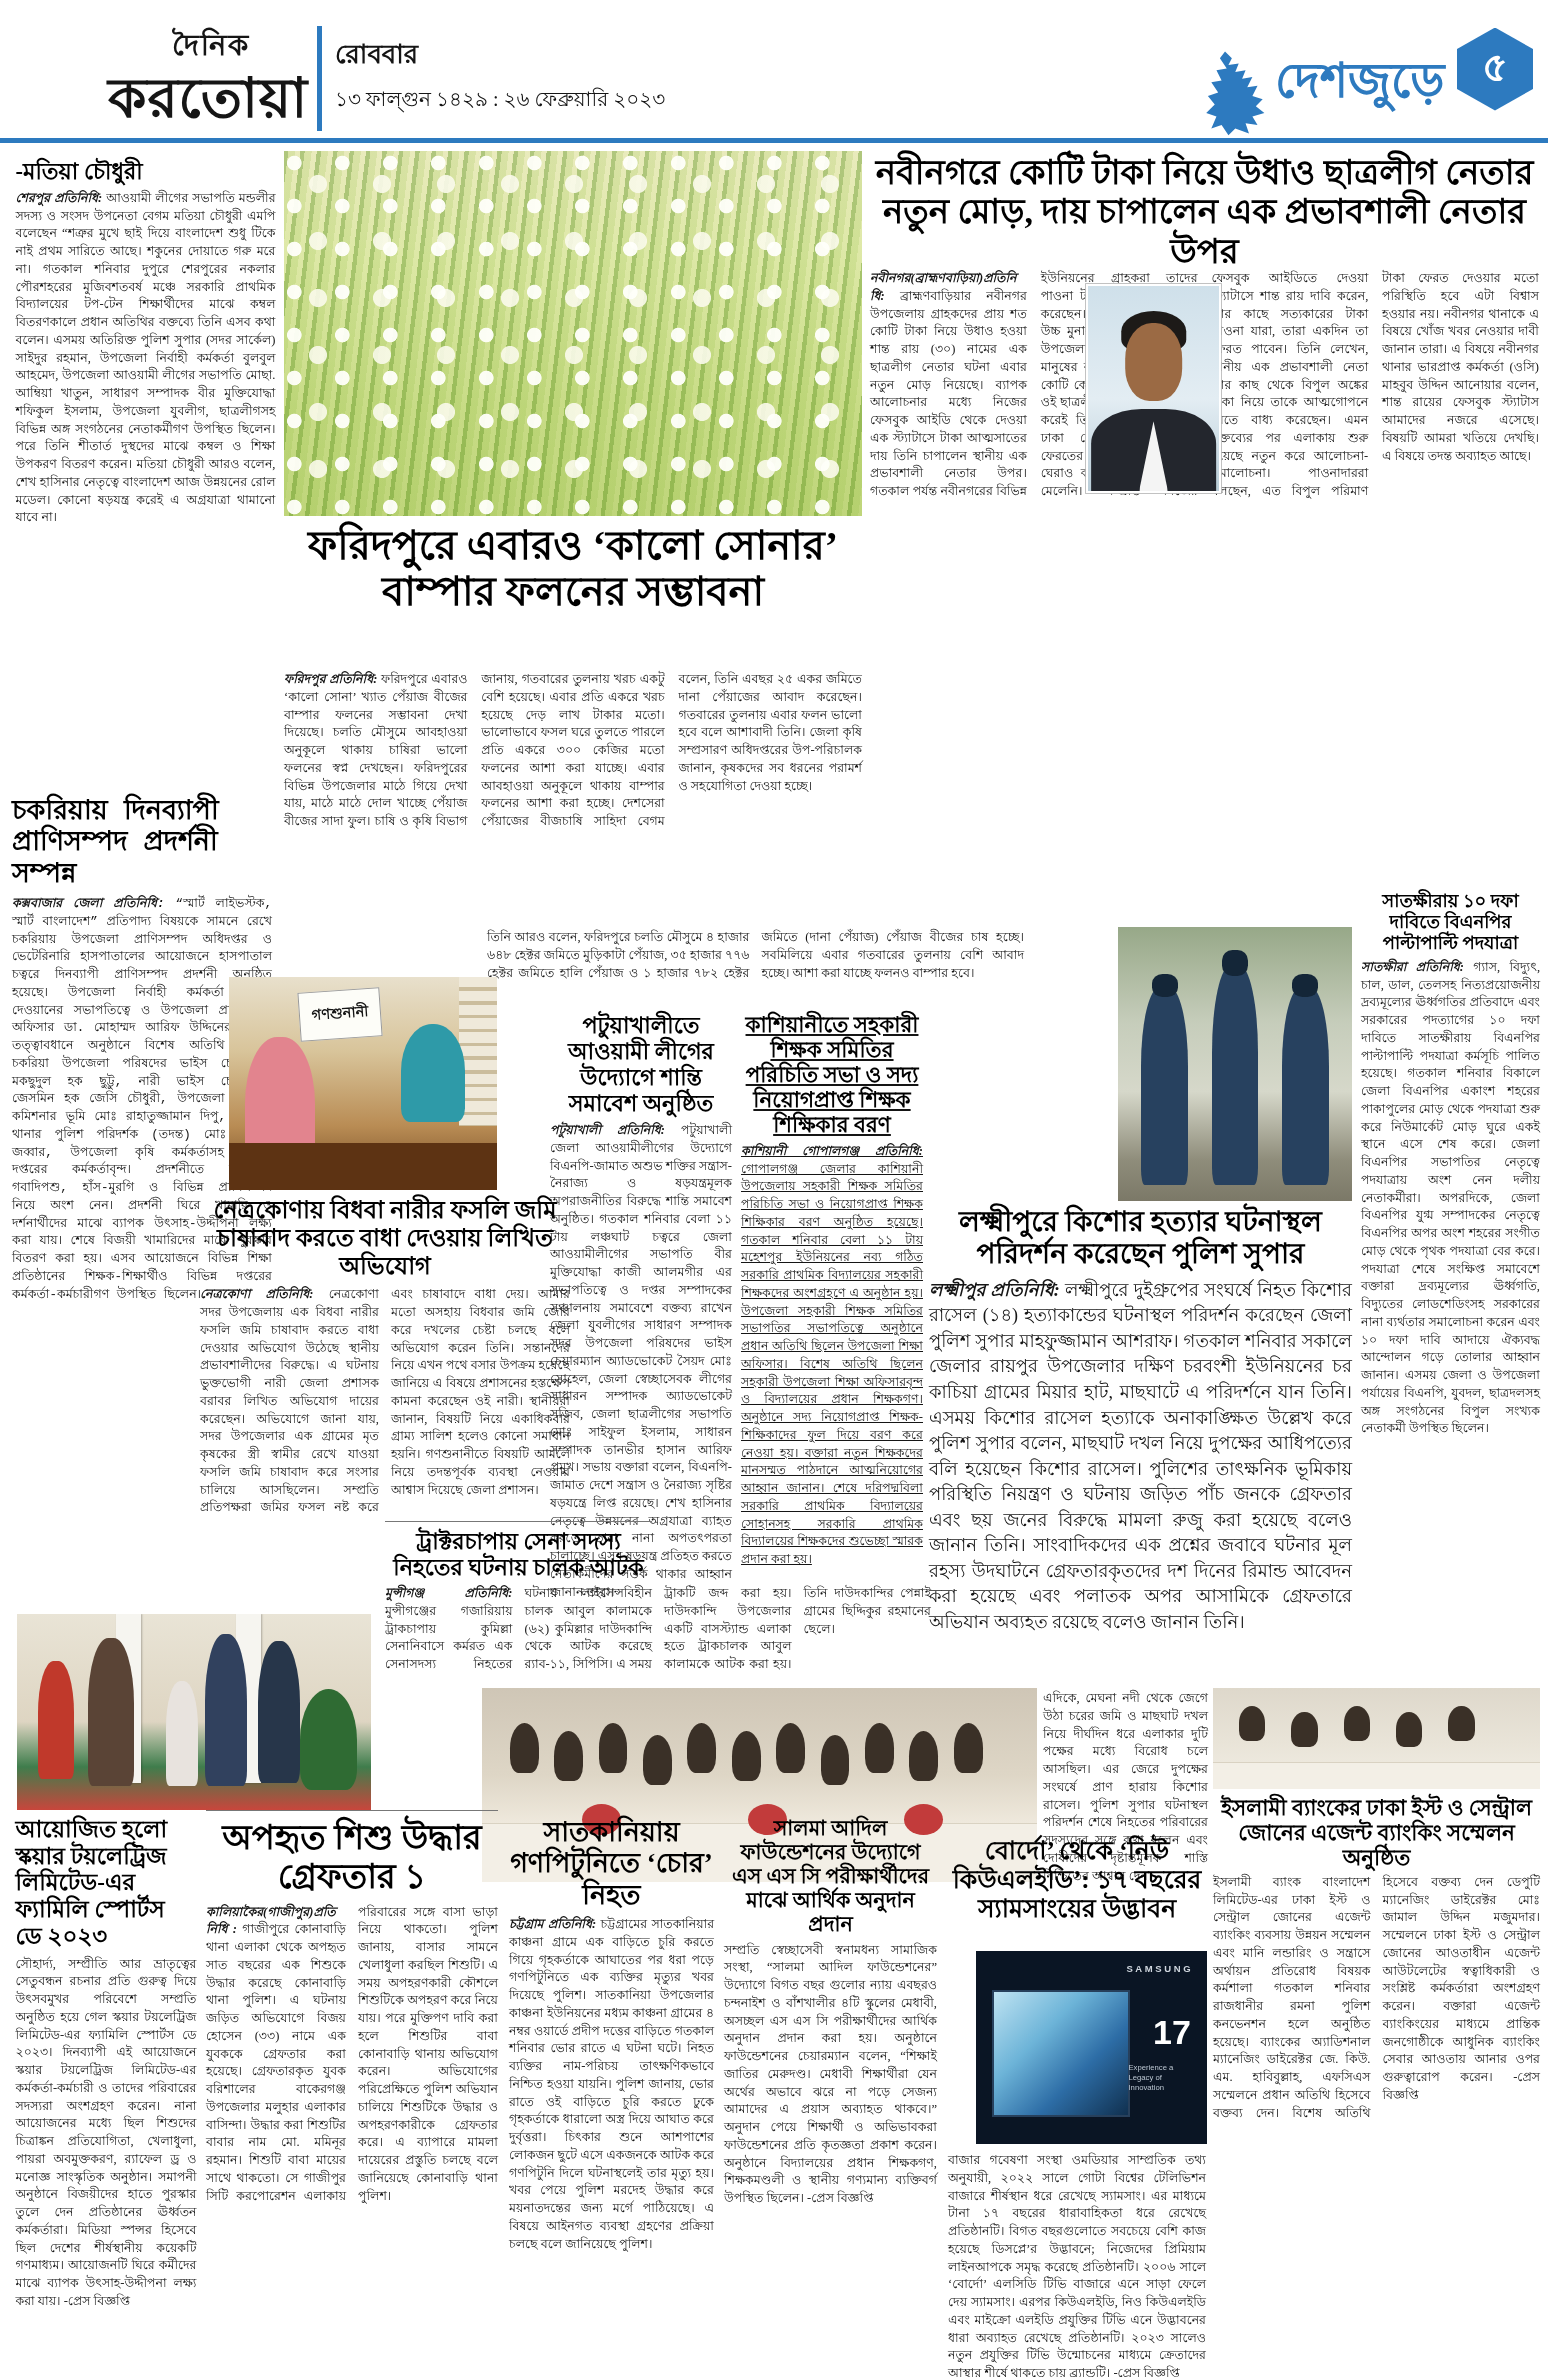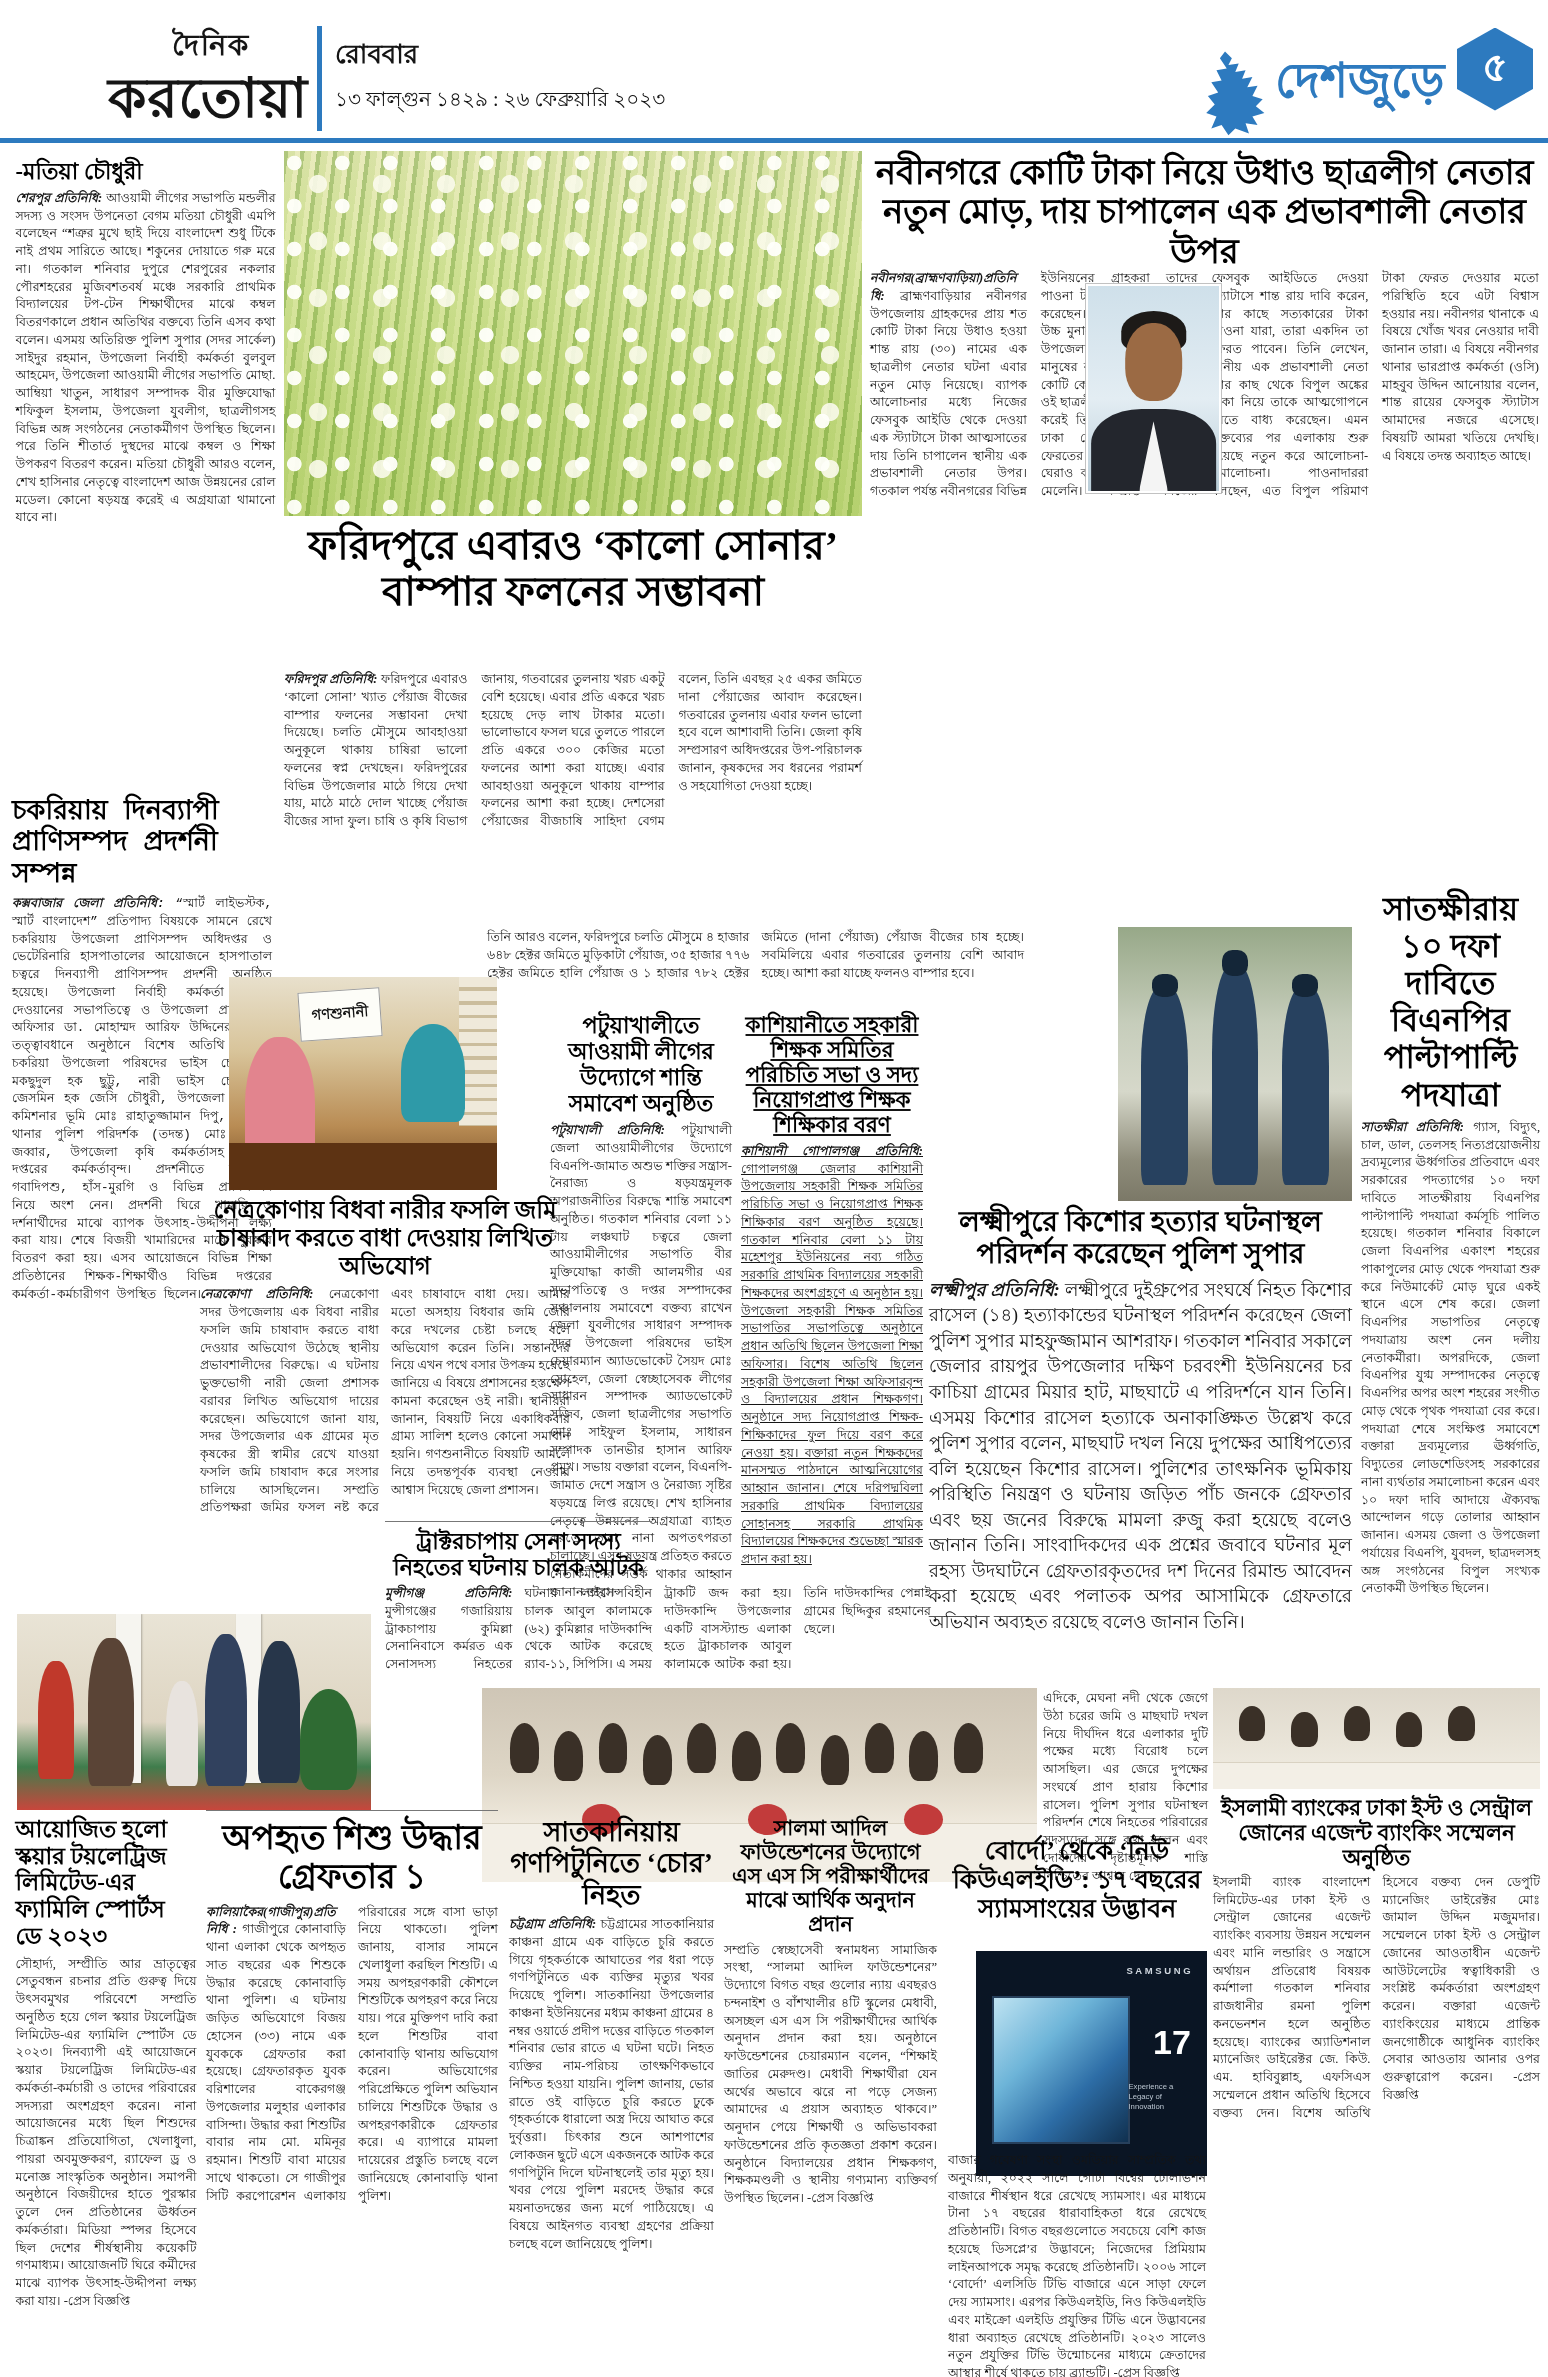--- a/index.html
+++ b/index.html
@@ -123,21 +123,21 @@
     <span>ব্রাহ্মণবাড়িয়ার নবীনগর উপজেলায় গ্রাহকদের প্রায় শত কোটি টাকা নিয়ে উধাও হওয়া শান্ত রায় (৩০) নামের এক ছাত্রলীগ নেতার ঘটনা এবার নতুন মোড় নিয়েছে। ব্যাপক আলোচনার মধ্যে নিজের ফেসবুক আইডি থেকে দেওয়া এক স্ট্যাটাসে টাকা আত্মসাতের দায় তিনি চাপালেন স্থানীয় এক প্রভাবশালী নেতার উপর। গতকাল পর্যন্ত নবীনগরের বিভিন্ন ইউনিয়নের গ্রাহকরা তাদের পাওনা টাকার দাবিতে বিক্ষোভ করেছেন। ভুক্তভোগীরা জানান, উচ্চ মুনাফার প্রলোভন দেখিয়ে উপজেলার বিভিন্ন শ্রেণি-পেশার মানুষের কাছ থেকে ধাপে ধাপে কোটি কোটি টাকা সংগ্রহ করেন ওই ছাত্রলীগ নেতা। এরপর হঠাৎ করেই তিনি এলাকা ছেড়ে গা ঢাকা দেন। গ্রাহকরা টাকা ফেরতের দাবিতে তার বাড়ি ঘেরাও করলেও কোনো সন্ধান মেলেনি। সম্প্রতি নিজের ফেসবুক আইডিতে দেওয়া স্ট্যাটাসে শান্ত রায় দাবি করেন, তার কাছে সত্যকারের টাকা পাওনা যারা, তারা একদিন তা ফেরত পাবেন। তিনি লেখেন, স্থানীয় এক প্রভাবশালী নেতা তার কাছ থেকে বিপুল অঙ্কের টাকা নিয়ে তাকে আত্মগোপনে যেতে বাধ্য করেছেন। এমন বক্তব্যের পর এলাকায় শুরু হয়েছে নতুন করে আলোচনা-সমালোচনা। পাওনাদাররা বলছেন, এত বিপুল পরিমাণ টাকা ফেরত দেওয়ার মতো পরিস্থিতি হবে এটা বিশ্বাস হওয়ার নয়। নবীনগর থানাকে এ বিষয়ে খোঁজ খবর নেওয়ার দাবী জানান তারা। এ বিষয়ে নবীনগর থানার ভারপ্রাপ্ত কর্মকর্তা (ওসি) মাহবুব উদ্দিন আনোয়ার বলেন, শান্ত রায়ের ফেসবুক স্ট্যাটাস আমাদের নজরে এসেছে। বিষয়টি আমরা খতিয়ে দেখছি। এ বিষয়ে তদন্ত অব্যাহত আছে।</span>
   </div>
   <div class="ph ph-portrait" style="left:1086px;top:284px;width:131px;height:205px;">
     <div class="pr-hair"></div>
     <div class="pr-head"></div>
     <div class="pr-suit"></div>
     <div class="pr-shirt"></div>
   </div>
 
   <div class="abs" style="left:1361px;top:891px;width:179px;">
-    <h2 class="hl hl-c" style="font-size:32px;margin-bottom:5.2px;">সাতক্ষীরায় ১০ দফা দাবিতে বিএনপির পাল্টাপাল্টি পদযাত্রা</h2>
+    <h2 class="hl hl-c" style="font-size:18px;margin-bottom:5.2px;">সাতক্ষীরায় ১০ দফা দাবিতে বিএনপির পাল্টাপাল্টি পদযাত্রা</h2>
     <p class="bd">
       <span class="by">সাতক্ষীরা প্রতিনিধি:</span>
       <span>গ্যাস, বিদ্যুৎ, চাল, ডাল, তেলসহ নিত্যপ্রয়োজনীয় দ্রব্যমূল্যের ঊর্ধ্বগতির প্রতিবাদে এবং সরকারের পদত্যাগের ১০ দফা দাবিতে সাতক্ষীরায় বিএনপির পাল্টাপাল্টি পদযাত্রা কর্মসূচি পালিত হয়েছে। গতকাল শনিবার বিকালে জেলা বিএনপির একাংশ শহরের পাকাপুলের মোড় থেকে পদযাত্রা শুরু করে নিউমার্কেট মোড় ঘুরে একই স্থানে এসে শেষ করে। জেলা বিএনপির সভাপতির নেতৃত্বে পদযাত্রায় অংশ নেন দলীয় নেতাকর্মীরা। অপরদিকে, জেলা বিএনপির যুগ্ম সম্পাদকের নেতৃত্বে বিএনপির অপর অংশ শহরের সংগীত মোড় থেকে পৃথক পদযাত্রা বের করে। পদযাত্রা শেষে সংক্ষিপ্ত সমাবেশে বক্তারা দ্রব্যমূল্যের ঊর্ধ্বগতি, বিদ্যুতের লোডশেডিংসহ সরকারের নানা ব্যর্থতার সমালোচনা করেন এবং ১০ দফা দাবি আদায়ে ঐক্যবদ্ধ আন্দোলন গড়ে তোলার আহ্বান জানান। এসময় জেলা ও উপজেলা পর্যায়ের বিএনপি, যুবদল, ছাত্রদলসহ অঙ্গ সংগঠনের বিপুল সংখ্যক নেতাকর্মী উপস্থিত ছিলেন।</span>
     </p>
   </div>
 
   <div class="ph ph-hearing" style="left:229px;top:977px;width:268px;height:213px;">
     <div class="hr-sign">গণশুনানী</div>
     <div class="hr-shelf"></div>
     <div class="hr-fig1"></div>
@@ -259,21 +259,21 @@
   </div>
 
   <div class="abs" style="left:724px;top:1817px;width:213px;">
     <h2 class="hl hl-c" style="font-size:20.6px;margin-bottom:5.2px;">সালমা আদিল ফাউন্ডেশনের উদ্যোগে এস এস সি পরীক্ষার্থীদের মাঝে আর্থিক অনুদান প্রদান</h2>
     <p class="bd">সম্প্রতি স্বেচ্ছাসেবী স্বনামধন্য সামাজিক সংস্থা, “সালমা আদিল ফাউন্ডেশনের” উদ্যোগে বিগত বছর গুলোর ন্যায় এবছরও চন্দনাইশ ও বাঁশখালীর ৪টি স্কুলের মেধাবী, অসচ্ছল এস এস সি পরীক্ষার্থীদের আর্থিক অনুদান প্রদান করা হয়। অনুষ্ঠানে ফাউন্ডেশনের চেয়ারম্যান বলেন, “শিক্ষাই জাতির মেরুদণ্ড। মেধাবী শিক্ষার্থীরা যেন অর্থের অভাবে ঝরে না পড়ে সেজন্য আমাদের এ প্রয়াস অব্যাহত থাকবে।” অনুদান পেয়ে শিক্ষার্থী ও অভিভাবকরা ফাউন্ডেশনের প্রতি কৃতজ্ঞতা প্রকাশ করেন। অনুষ্ঠানে বিদ্যালয়ের প্রধান শিক্ষকগণ, শিক্ষকমণ্ডলী ও স্থানীয় গণ্যমান্য ব্যক্তিবর্গ উপস্থিত ছিলেন। -প্রেস বিজ্ঞপ্তি</p>
   </div>
 
   <div class="abs" style="left:948px;top:1836px;width:258px;">
     <h2 class="hl hl-c" style="font-size:25px;margin-bottom:5.2px;">বোর্দো’ থেকে ‘নিউ কিউএলইডি’: ১৭ বছরের স্যামসাংয়ের উদ্ভাবন</h2>
   </div>
-  <div class="ph ph-tv" style="left:976px;top:1951px;width:231px;height:225px;">
+  <div class="ph ph-tv" style="left:976px;top:1951px;width:231px;height:193px;">
     <div class="tv-brand">SAMSUNG</div>
     <div class="tv-screen"></div>
     <div class="tv-num">17</div>
     <div class="tv-tag">Experience a Legacy of Innovation</div>
   </div>
   <div class="abs bd" style="left:948px;top:2152px;width:258px;height:220px;">বাজার গবেষণা সংস্থা ওমডিয়ার সাম্প্রতিক তথ্য অনুযায়ী, ২০২২ সালে গোটা বিশ্বের টেলিভিশন বাজারে শীর্ষস্থান ধরে রেখেছে স্যামসাং। এর মাধ্যমে টানা ১৭ বছরের ধারাবাহিকতা ধরে রেখেছে প্রতিষ্ঠানটি। বিগত বছরগুলোতে সবচেয়ে বেশি কাজ হয়েছে ডিসপ্লে’র উদ্ভাবনে; নিজেদের প্রিমিয়াম লাইনআপকে সমৃদ্ধ করেছে প্রতিষ্ঠানটি। ২০০৬ সালে ‘বোর্দো’ এলসিডি টিভি বাজারে এনে সাড়া ফেলে দেয় স্যামসাং। এরপর কিউএলইডি, নিও কিউএলইডি এবং মাইক্রো এলইডি প্রযুক্তির টিভি এনে উদ্ভাবনের ধারা অব্যাহত রেখেছে প্রতিষ্ঠানটি। ২০২৩ সালেও নতুন প্রযুক্তির টিভি উন্মোচনের মাধ্যমে ক্রেতাদের আস্থার শীর্ষে থাকতে চায় ব্র্যান্ডটি। -প্রেস বিজ্ঞপ্তি</div>
 
   <div class="abs" style="left:1213px;top:1796px;width:327px;">
     <h2 class="hl hl-c" style="font-size:21.5px;margin-bottom:3px;">ইসলামী ব্যাংকের ঢাকা ইস্ট ও সেন্ট্রাল জোনের এজেন্ট ব্যাংকিং সম্মেলন অনুষ্ঠিত</h2>
     <div class="bd c2" style="height:447px;">ইসলামী ব্যাংক বাংলাদেশ লিমিটেড-এর ঢাকা ইস্ট ও সেন্ট্রাল জোনের এজেন্ট ব্যাংকিং ব্যবসায় উন্নয়ন সম্মেলন এবং মানি লন্ডারিং ও সন্ত্রাসে অর্থায়ন প্রতিরোধ বিষয়ক কর্মশালা গতকাল শনিবার রাজধানীর রমনা পুলিশ কনভেনশন হলে অনুষ্ঠিত হয়েছে। ব্যাংকের অ্যাডিশনাল ম্যানেজিং ডাইরেক্টর জে. কিউ. এম. হাবিবুল্লাহ, এফসিএস সম্মেলনে প্রধান অতিথি হিসেবে বক্তব্য দেন। বিশেষ অতিথি হিসেবে বক্তব্য দেন ডেপুটি ম্যানেজিং ডাইরেক্টর মোঃ জামাল উদ্দিন মজুমদার। সম্মেলনে ঢাকা ইস্ট ও সেন্ট্রাল জোনের আওতাধীন এজেন্ট আউটলেটের স্বত্বাধিকারী ও সংশ্লিষ্ট কর্মকর্তারা অংশগ্রহণ করেন। বক্তারা এজেন্ট ব্যাংকিংয়ের মাধ্যমে প্রান্তিক জনগোষ্ঠীকে আধুনিক ব্যাংকিং সেবার আওতায় আনার ওপর গুরুত্বারোপ করেন। -প্রেস বিজ্ঞপ্তি</div>

